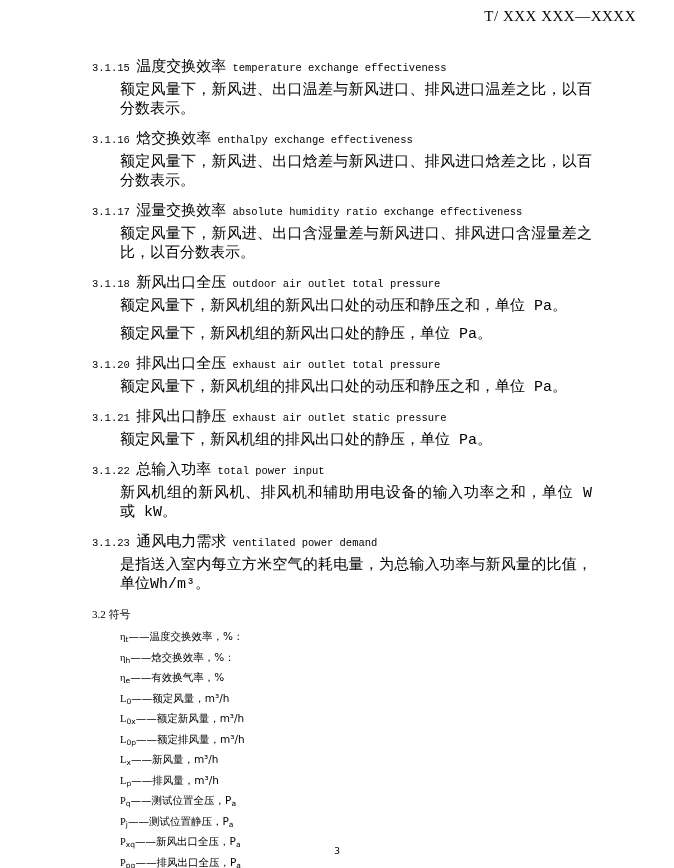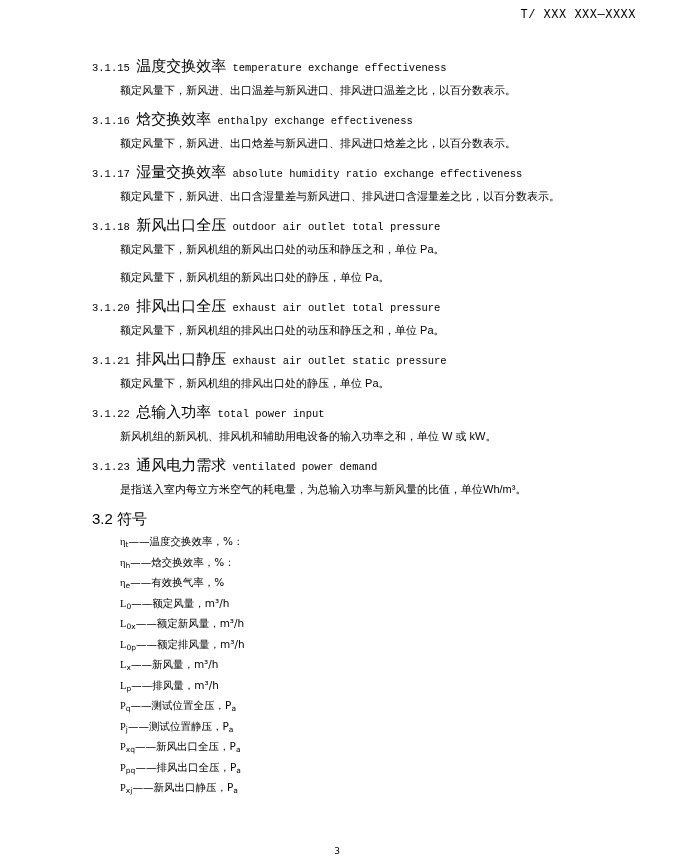--- a/index.html
+++ b/index.html
@@ -17,22 +17,22 @@
     height: 868px;
     margin: 0 auto;
     background: #ffffff;
     overflow: hidden;
     box-sizing: border-box;
   }
   .header {
     position: absolute;
     top: 8px;
     right: 38px;
-    font-family: Liberation Mono, monospace;
-    font-size: 12px;
+    font-family: Liberation Serif, serif;
+    font-size: 15px;
     letter-spacing: 0.5px;
     color: #000;
     white-space: nowrap;
   }
   .content {
     position: absolute;
     top: 56px;
     left: 92px;
     width: 500px;
   }
@@ -44,30 +44,30 @@
     font-size: 10.5px;
     line-height: 20px;
     white-space: nowrap;
     color: #000;
   }
   .clause-title .cn {
     font-family: "DejaVu Sans", sans-serif;
     font-size: 15px;
   }
   .clause-body {
-    font-family: Liberation Sans, sans-serif;
-    font-size: 11px;
+    font-family: Liberation Mono, monospace;
+    font-size: 15px;
     line-height: 19px;
     margin: 3px 0 9px 28px;
     text-align: justify;
     color: #000;
   }
   .section-head {
-    font-family: Liberation Sans, sans-serif;
-    font-size: 15px;
+    font-family: Liberation Serif, serif;
+    font-size: 11px;
     line-height: 20px;
     margin-top: 10px;
     margin-bottom: 4px;
     color: #000;
   }
   .symbols {
     margin-left: 28px;
     margin-top: 2px;
   }
   .symbol-row {

